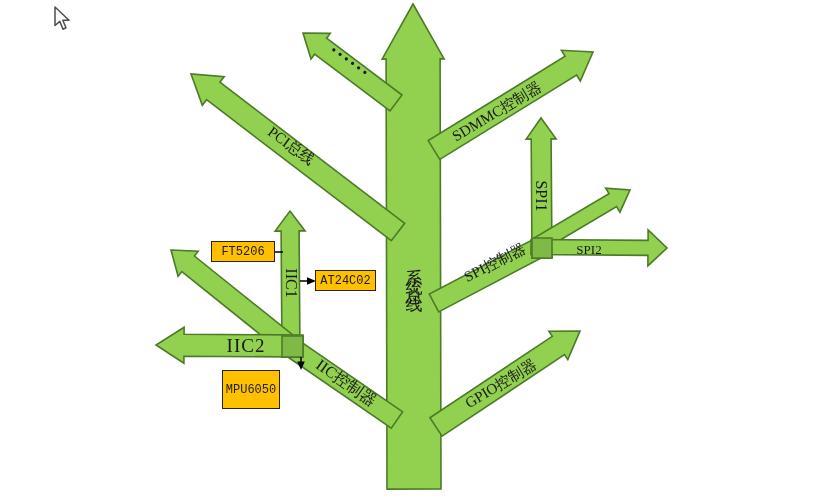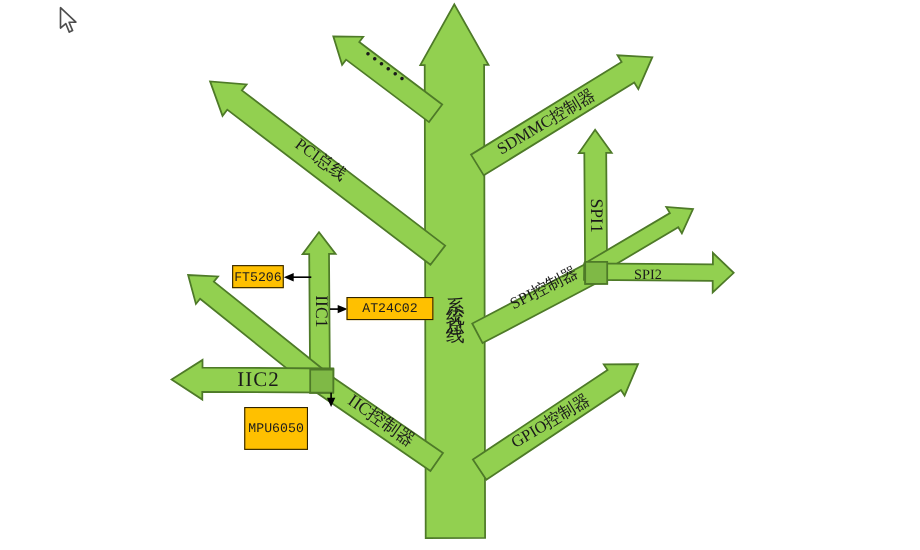--- a/index.html
+++ b/index.html
@@ -64,27 +64,27 @@
   <div class="lbl" style="left:589px;top:249px;font-size:13px">SPI2</div>
 
   <div class="lbl rot" style="left:495px;top:263px;font-size:15px;transform:translate(-50%,-50%) rotate(-27deg)">SPI控制器</div>
 
   <div class="lbl rot" style="left:501px;top:384px;font-size:15px;transform:translate(-50%,-50%) rotate(-31deg)">GPIO控制器</div>
 
   <div class="lbl rot" style="left:346px;top:383px;font-size:16px;transform:translate(-50%,-50%) rotate(35deg)">IIC控制器</div>
 
   <div class="lbl rot" style="left:291px;top:283px;font-size:16px;transform:translate(-50%,-50%) rotate(90deg)">IIC1</div>
 
-  <div class="lbl" style="left:235px;top:345px;font-size:19px;letter-spacing:1px">IIC2</div>
+  <div class="lbl" style="left:246px;top:345px;font-size:19px;letter-spacing:1px">IIC2</div>
 
-  <div class="device" style="left: 211px; top: 241px; width: 47px; height: 21px; --dev-fill: #ffc000; --dev-stroke: #2e2200;">
+  <div class="device" style="left: 211px; top: 241px; width: 64px; height: 21px; --dev-fill: #ffc000; --dev-stroke: #2e2200;">
     <span>FT5206</span>
   </div>
 
-  <div class="device" style="left: 315px; top: 270px; width: 79px; height: 21px; --dev-fill: #ffc000; --dev-stroke: #2e2200;">
+  <div class="device" style="left: 315px; top: 270px; width: 61px; height: 21px; --dev-fill: #ffc000; --dev-stroke: #2e2200;">
     <span>AT24C02</span>
   </div>
 
   <div class="device" style="left: 222px; top: 370px; width: 58px; height: 39px; --dev-fill: #ffc000; --dev-stroke: #2e2200;">
     <span>MPU6050</span>
   </div>
 
 </div>
 
 </body></html>

